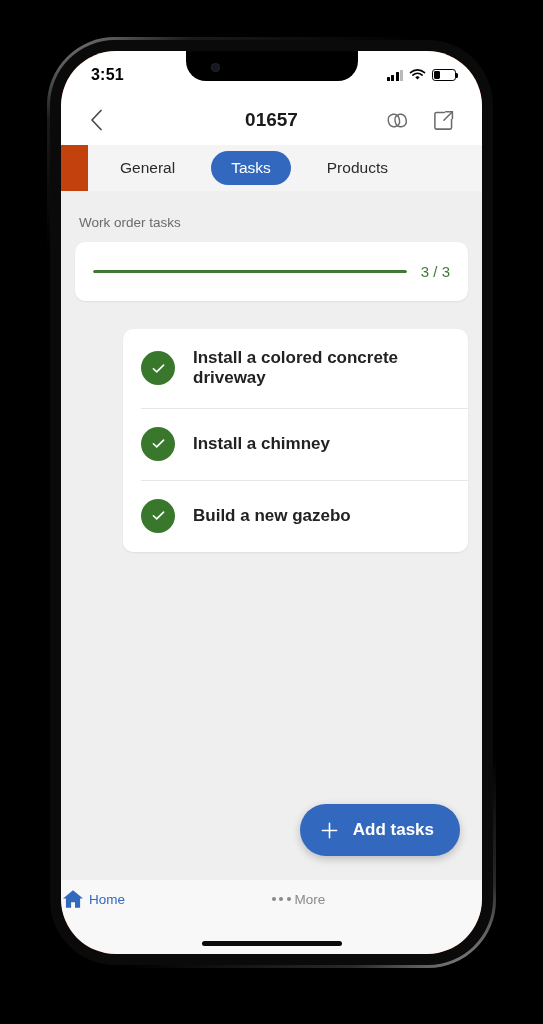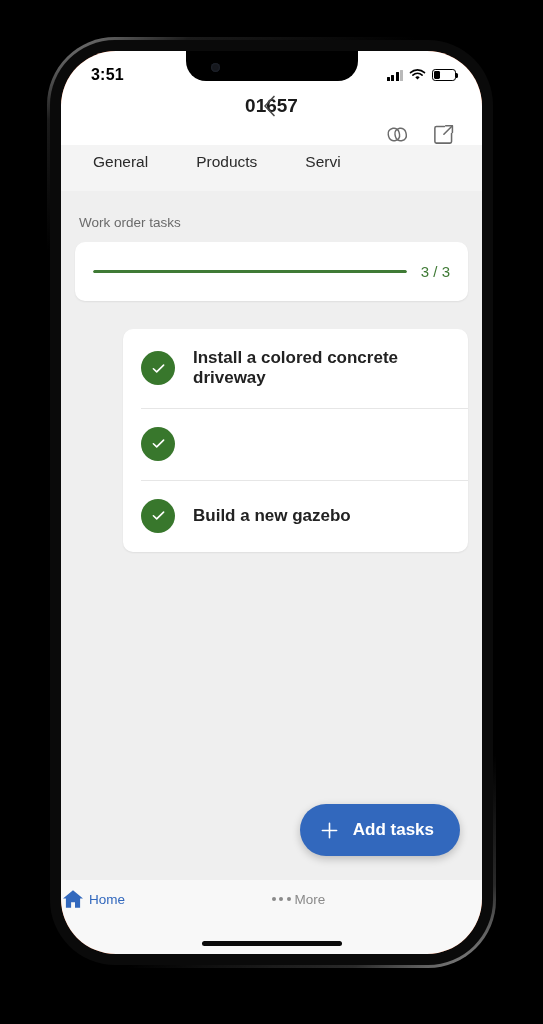--- a/index.html
+++ b/index.html
@@ -134,21 +134,20 @@
   }
 
   
   .appbar {
     position: relative;
     height: 50px;
     display: flex;
     align-items: center;
     padding: 0 22px 0 18px;
     background: #ffffff;
-    flex-direction: column;
   }
   .appbar-title {
     position: absolute;
     left: 0; right: 0;
     text-align: center;
     font-size: 19px;
     font-weight: 700;
     color: #1b1b1b;
     pointer-events: none;
   }
@@ -170,24 +169,26 @@
     gap: 12px;
     z-index: 2;
   }
 
   
   .tabstrip {
     position: relative;
     height: 46px;
     background: #f4f4f4;
     display: flex;
-    gap: 8px;
+    align-items: center;
+    gap: 16px;
     padding-left: 12px;
     overflow: hidden;
     white-space: nowrap;
+    margin-left: 27px;
   }
   .tab {
     flex: 0 0 auto;
     height: 34px;
     padding: 0 20px;
     display: flex;
     align-items: center;
     justify-content: center;
     border-radius: 17px;
     font-size: 15.5px;
@@ -397,22 +398,22 @@
                 <path d="M13 3.6 H4.6 A1.6 1.6 0 0 0 3 5.2 v14.2 A1.6 1.6 0 0 0 4.6 21 h14.2 a1.6 1.6 0 0 0 1.6-1.6 V11" stroke="#6b6b6b" stroke-width="1.6" fill="none" stroke-linecap="round" stroke-linejoin="round"></path>
                 <path d="M14.3 2.9 H21.3 V9.9" stroke="#6b6b6b" stroke-width="1.6" fill="none" stroke-linecap="round" stroke-linejoin="round"></path>
                 <path d="M21 3.2 L12.4 11.8" stroke="#6b6b6b" stroke-width="1.6" fill="none" stroke-linecap="round"></path>
               </svg>
             </button>
           </div>
         </div>
 
         <div class="tabstrip">
           <button class="tab">General</button>
+          <button class="tab active">Tasks</button>
           <button class="tab">Products</button>
-          <button class="tab">Servi</button>
         </div>
 
         <div class="content">
 
           <div class="section-label">Work order tasks</div>
 
           <div class="card progress-card">
             <div class="progress-track">
               <div class="progress-fill" style="width: 100%;"></div>
             </div>
@@ -429,20 +430,21 @@
               </div>
               <div class="task-title">Install a colored concrete driveway</div>
             </div>
 
             <div class="task-row">
               <div class="check">
                 <svg width="17" height="17" viewBox="0 0 18 18">
                   <path d="M3.6 9.3 L7.1 12.6 L14.4 5.4" stroke="#ffffff" stroke-width="1.7" fill="none" stroke-linecap="round" stroke-linejoin="round"></path>
                 </svg>
               </div>
+              <div class="task-title">Install a chimney</div>
             </div>
 
             <div class="task-row">
               <div class="check">
                 <svg width="17" height="17" viewBox="0 0 18 18">
                   <path d="M3.6 9.3 L7.1 12.6 L14.4 5.4" stroke="#ffffff" stroke-width="1.7" fill="none" stroke-linecap="round" stroke-linejoin="round"></path>
                 </svg>
               </div>
               <div class="task-title">Build a new gazebo</div>
             </div>

